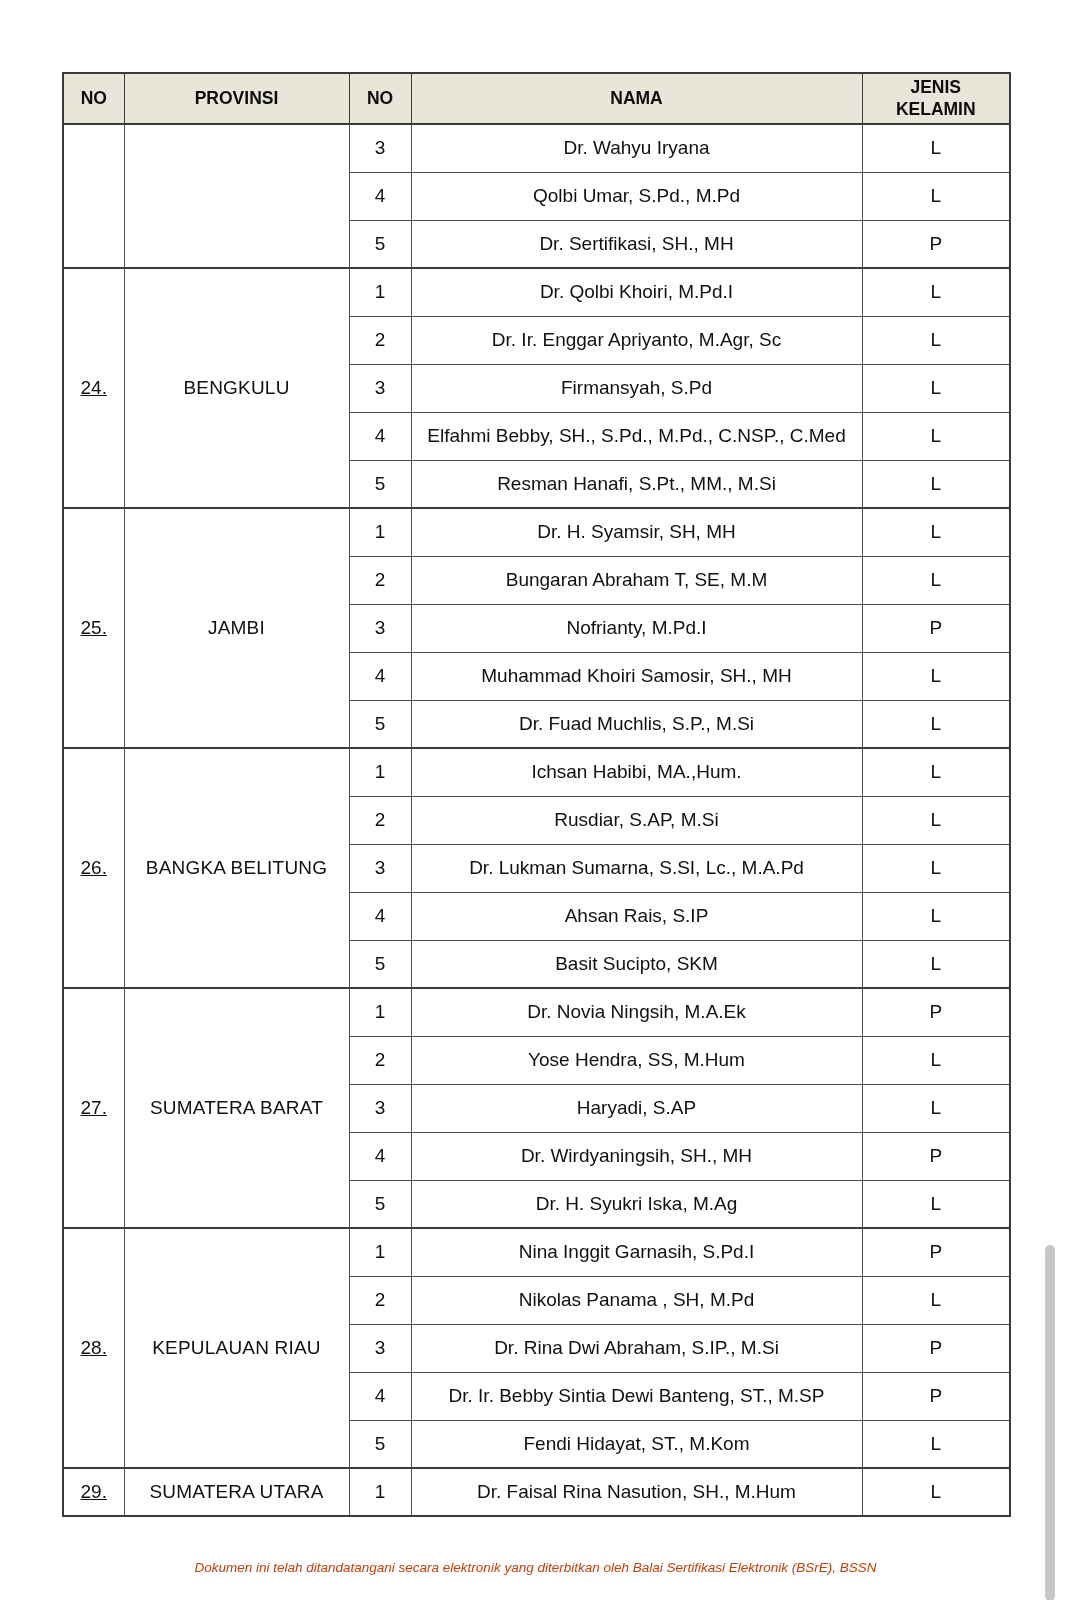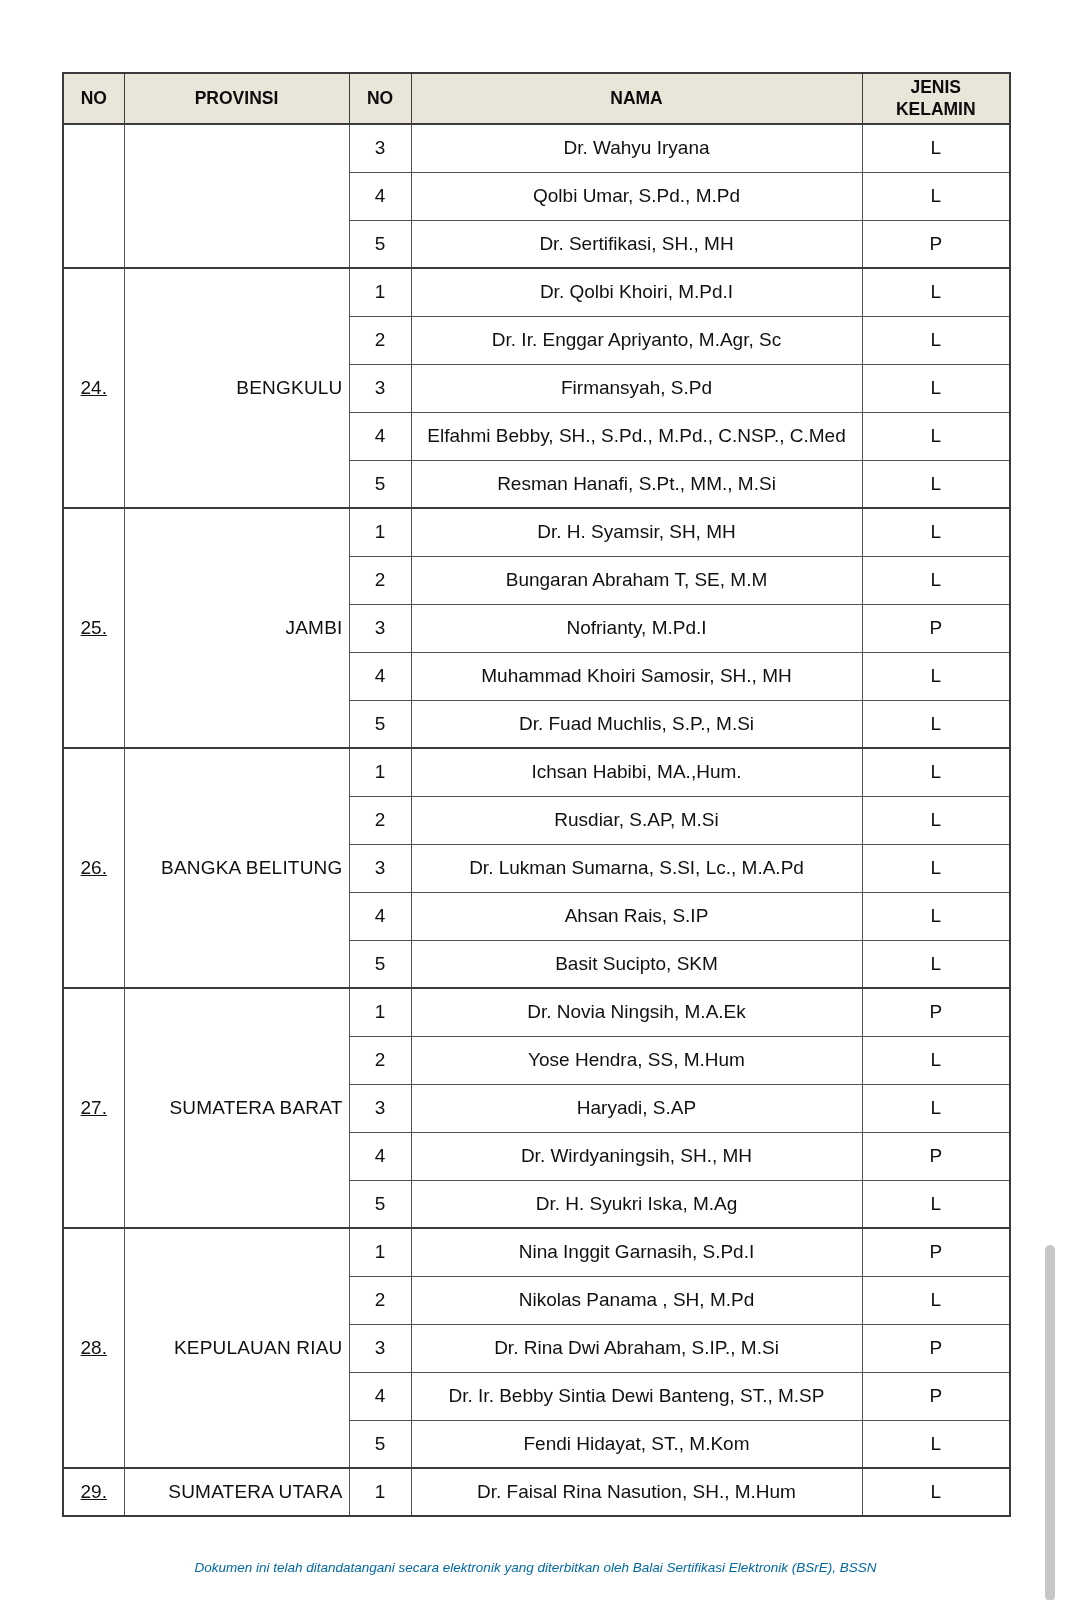--- a/index.html
+++ b/index.html
@@ -61,21 +61,21 @@
     padding: 2px 6px;
   }
   table.roster tr.group-start td {
     border-top: 2px solid var(--border-dark);
   }
   td.cell-no-group {
     text-align: center;
     text-decoration: underline;
   }
   td.cell-provinsi {
-    text-align: right;
+    text-align: center;
     letter-spacing: 0.2px;
   }
   td.cell-seq {
     text-align: center;
   }
   td.cell-nama {
     text-align: center;
     padding: 4px 38px 4px 12px;
     line-height: 1.25;
   }
@@ -83,21 +83,21 @@
     text-align: center;
   }
   .doc-footer {
     position: absolute;
     left: 62px;
     top: 1560px;
     width: 947px;
     text-align: center;
     font-style: italic;
     font-size: 13.5px;
-    color: #0369a1;
+    color: #c2410c;
   }
   .scrollbar-thumb {
     position: absolute;
     left: 1045px;
     top: 1245px;
     width: 10px;
     height: 356px;
     background: var(--scrollbar);
     border-radius: 5px;
   }

